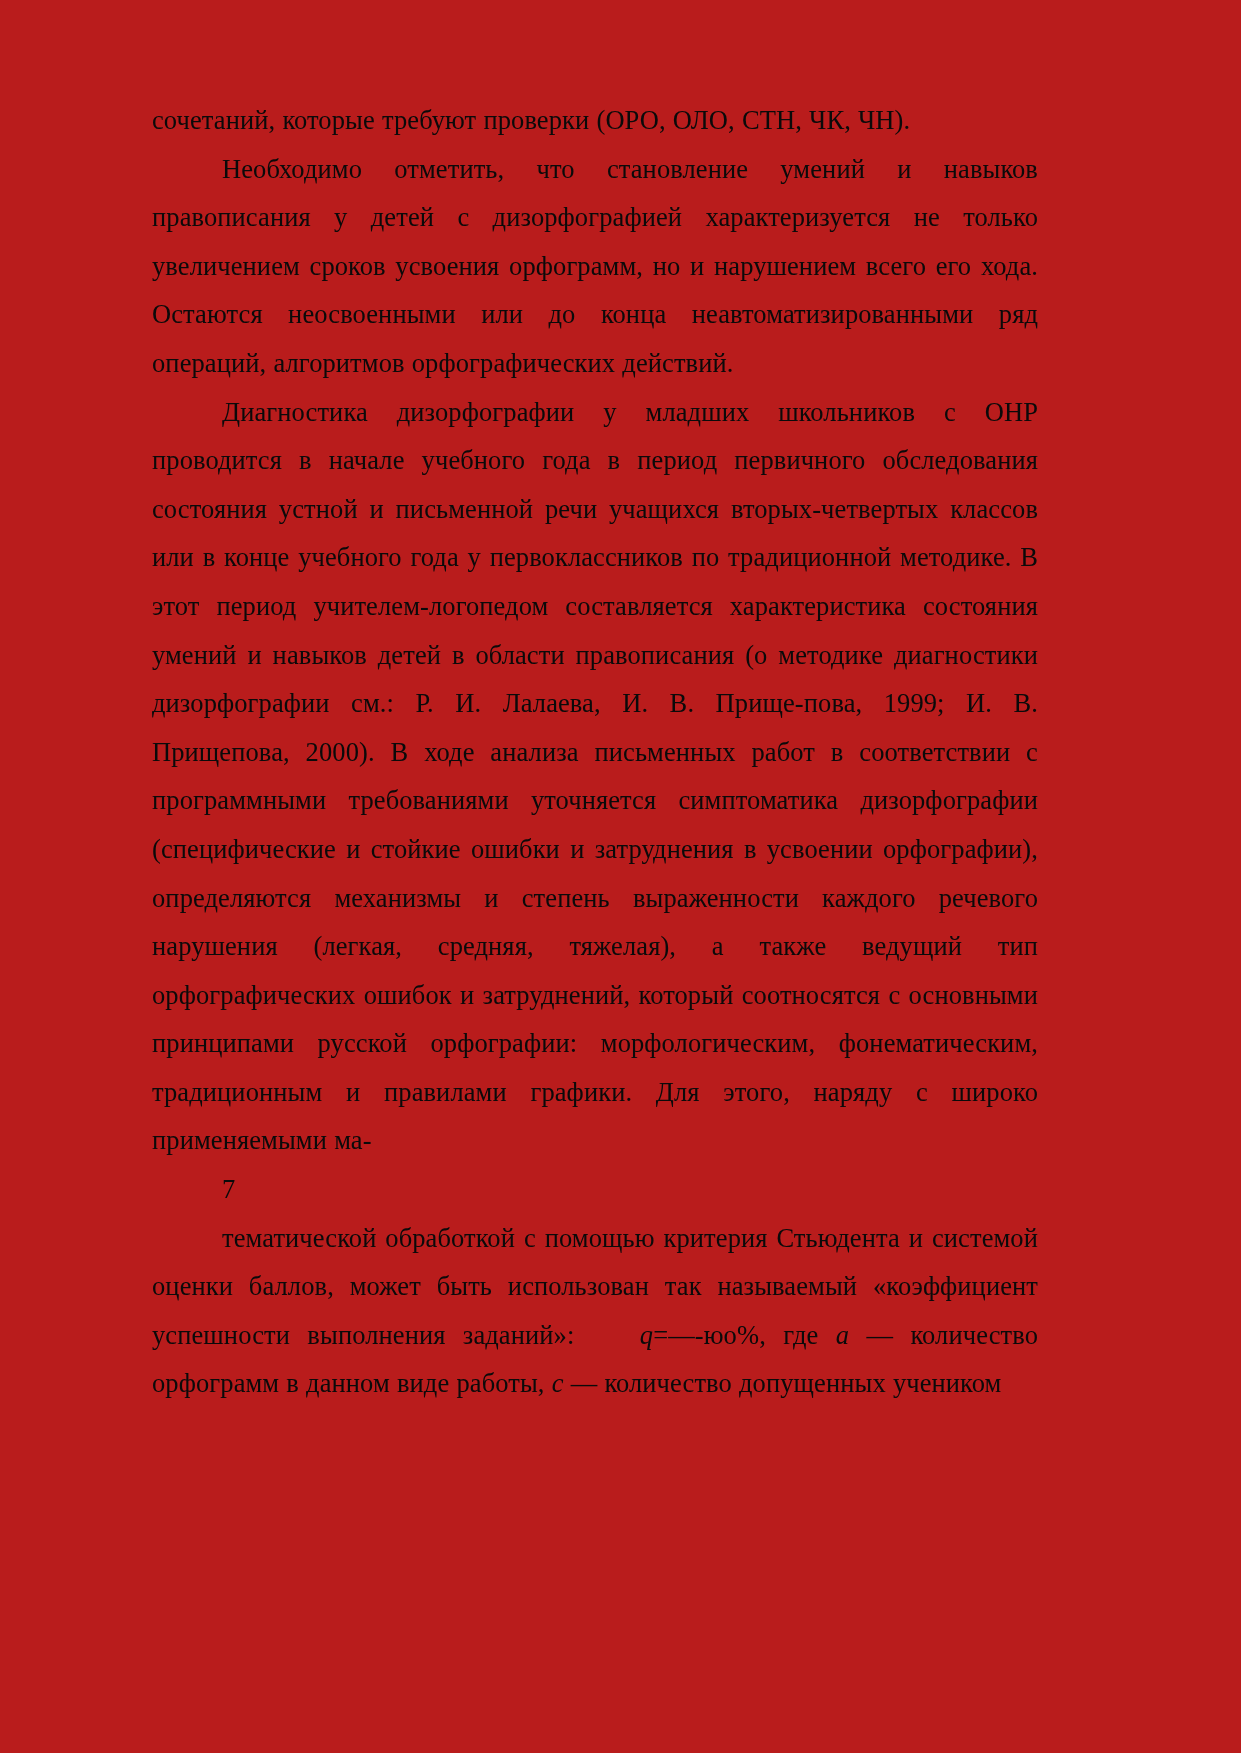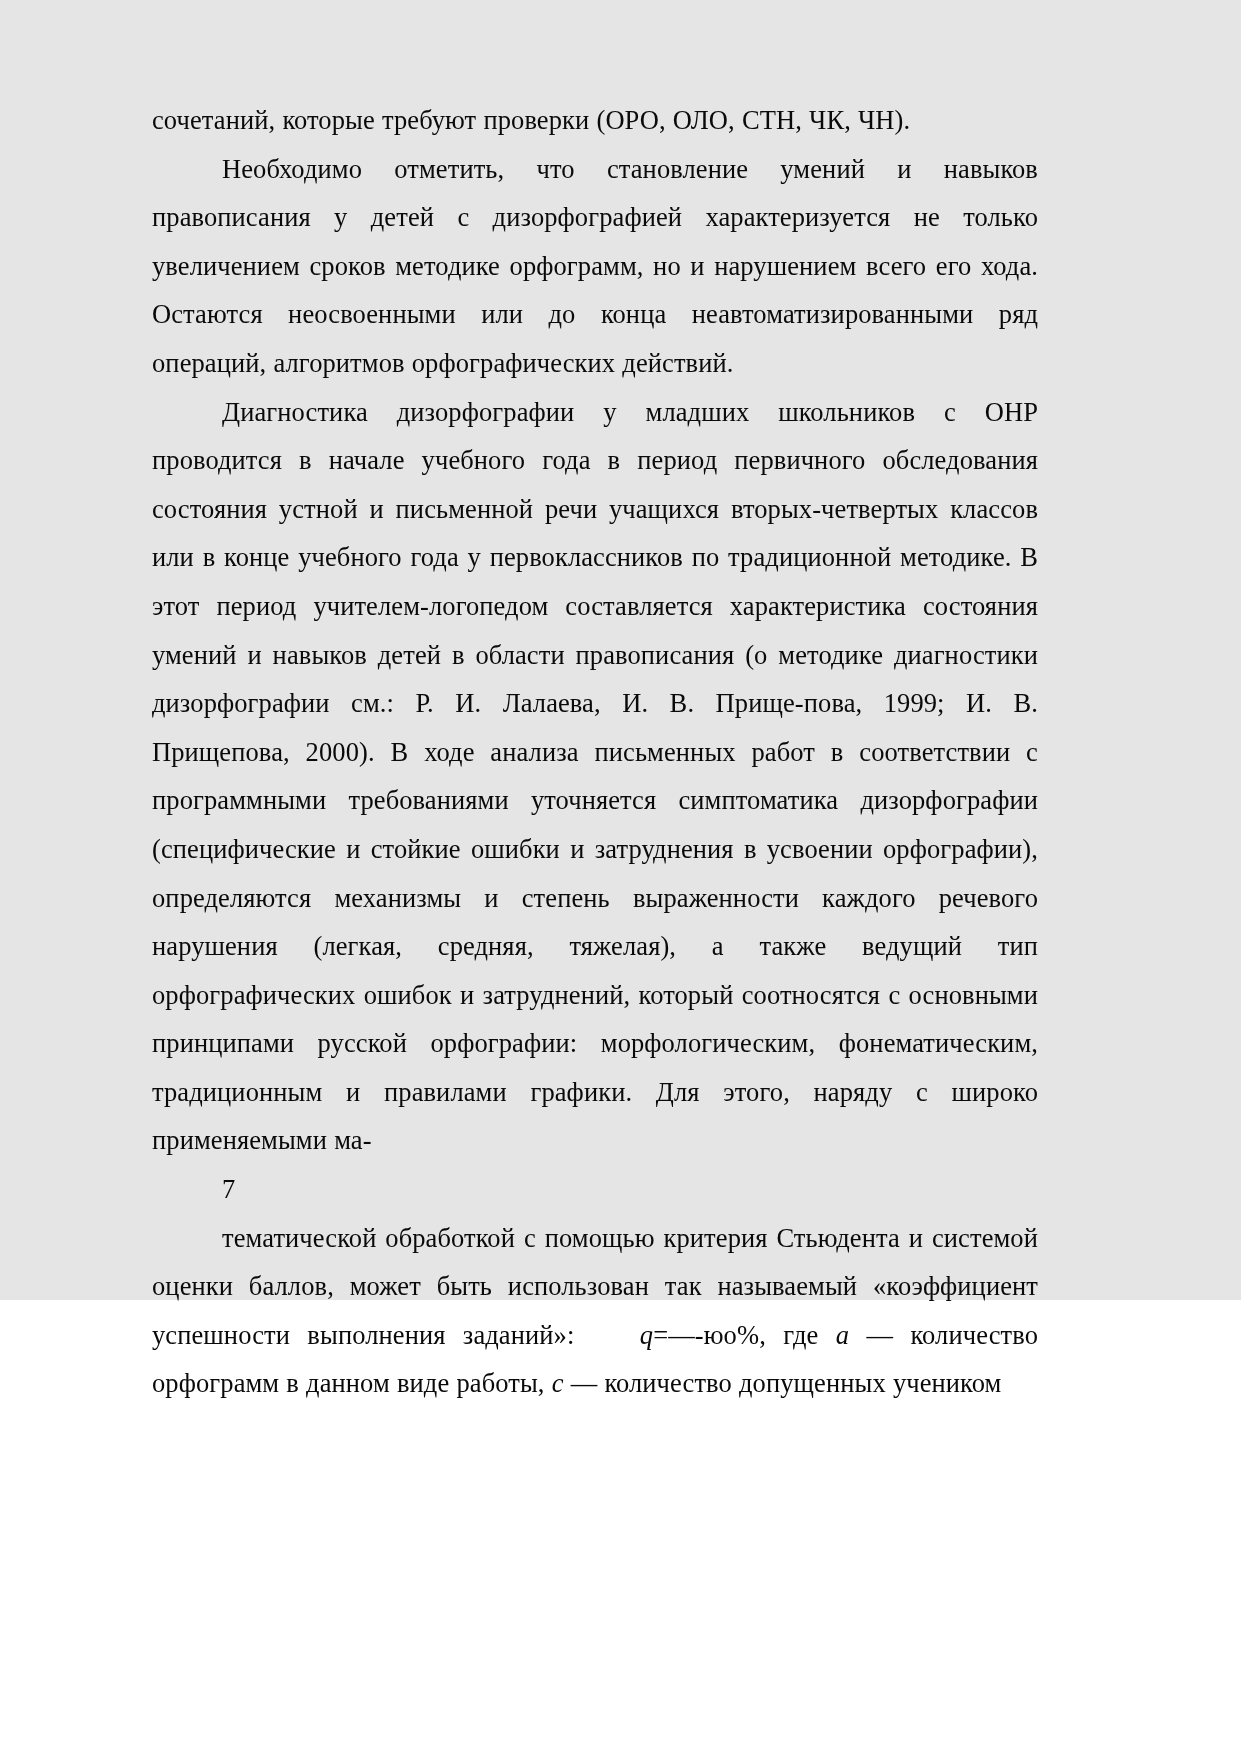--- a/index.html
+++ b/index.html
@@ -13,22 +13,22 @@
     height: 1753px;
     overflow: hidden;
     font-family: "Liberation Serif", "DejaVu Serif", serif;
     color: #0a0a0a;
   }
 
   
   .page-sheet {
     position: relative;
     width: 1241px;
-    height: 1300px;
-    background: #e5e5e5;
+    height: 1753px;
+    background: #b91c1c;
     box-sizing: border-box;
   }
 
   
   .text-column {
     position: absolute;
     left: 152px;
     top: 96px;
     width: 886px;
     box-sizing: border-box;
@@ -92,21 +92,21 @@
 </head>
 <body style="background: rgb(255, 255, 255); color: rgb(10, 10, 10);">
 
 <div class="page-sheet">
 
   <div class="text-column">
 
     <p class="doc-paragraph no-indent">сочетаний, которые требуют проверки (ОРО, ОЛО, СТН, ЧК, ЧН).</p>
 
 
-    <p class="doc-paragraph indent">Необходимо отметить, что становление умений и навыков правописания у детей с дизорфографией характеризуется не только увеличением сроков методике орфограмм, но и нарушением всего его хода. Остаются неосвоенными или до конца неавтоматизированными ряд операций, алгоритмов орфографических действий.</p>
+    <p class="doc-paragraph indent">Необходимо отметить, что становление умений и навыков правописания у детей с дизорфографией характеризуется не только увеличением сроков усвоения орфограмм, но и нарушением всего его хода. Остаются неосвоенными или до конца неавтоматизированными ряд операций, алгоритмов орфографических действий.</p>
 
     <p class="doc-paragraph indent">Диагностика дизорфографии у младших школьников с ОНР проводится в начале учебного года в период первичного обследования состояния устной и письменной речи учащихся вторых-четвертых классов или в конце учебного года у первоклассников по традиционной методике. В этот период учителем-логопедом составляется характеристика состояния умений и навыков детей в области правописания (о методике диагностики дизорфографии см.: Р. И. Лалаева, И. В. Прище-пова, 1999; И. В. Прищепова, 2000). В ходе анализа письменных работ в соответствии с программными требованиями уточняется симптоматика дизорфографии (специфические и стойкие ошибки и затруднения в усвоении орфографии), определяются механизмы и степень выраженности каждого речевого нарушения (легкая, средняя, тяжелая), а также ведущий тип орфографических ошибок и затруднений, который соотносятся с основными принципами русской орфографии: морфологическим, фонематическим, традиционным и правилами графики. Для этого, наряду с широко применяемыми ма-</p>
 
     <p class="folio-line">7</p>
 
     <p class="doc-paragraph indent"><span>тематической обработкой с помощью критерия Стьюдента и системой оценки баллов, может быть использован так называемый «коэффициент успешности выполнения заданий»: </span><span class="formula"><span class="var">q</span><span>=</span><span>—-</span><span>юо%</span><span>,</span></span><span> где </span><span class="italic-var">a</span><span> — количество орфограмм в данном виде работы, </span><span class="italic-var">c</span><span> — количество допущенных учеником</span></p>
 
   </div>
 
   <div class="scan-tint"></div>

